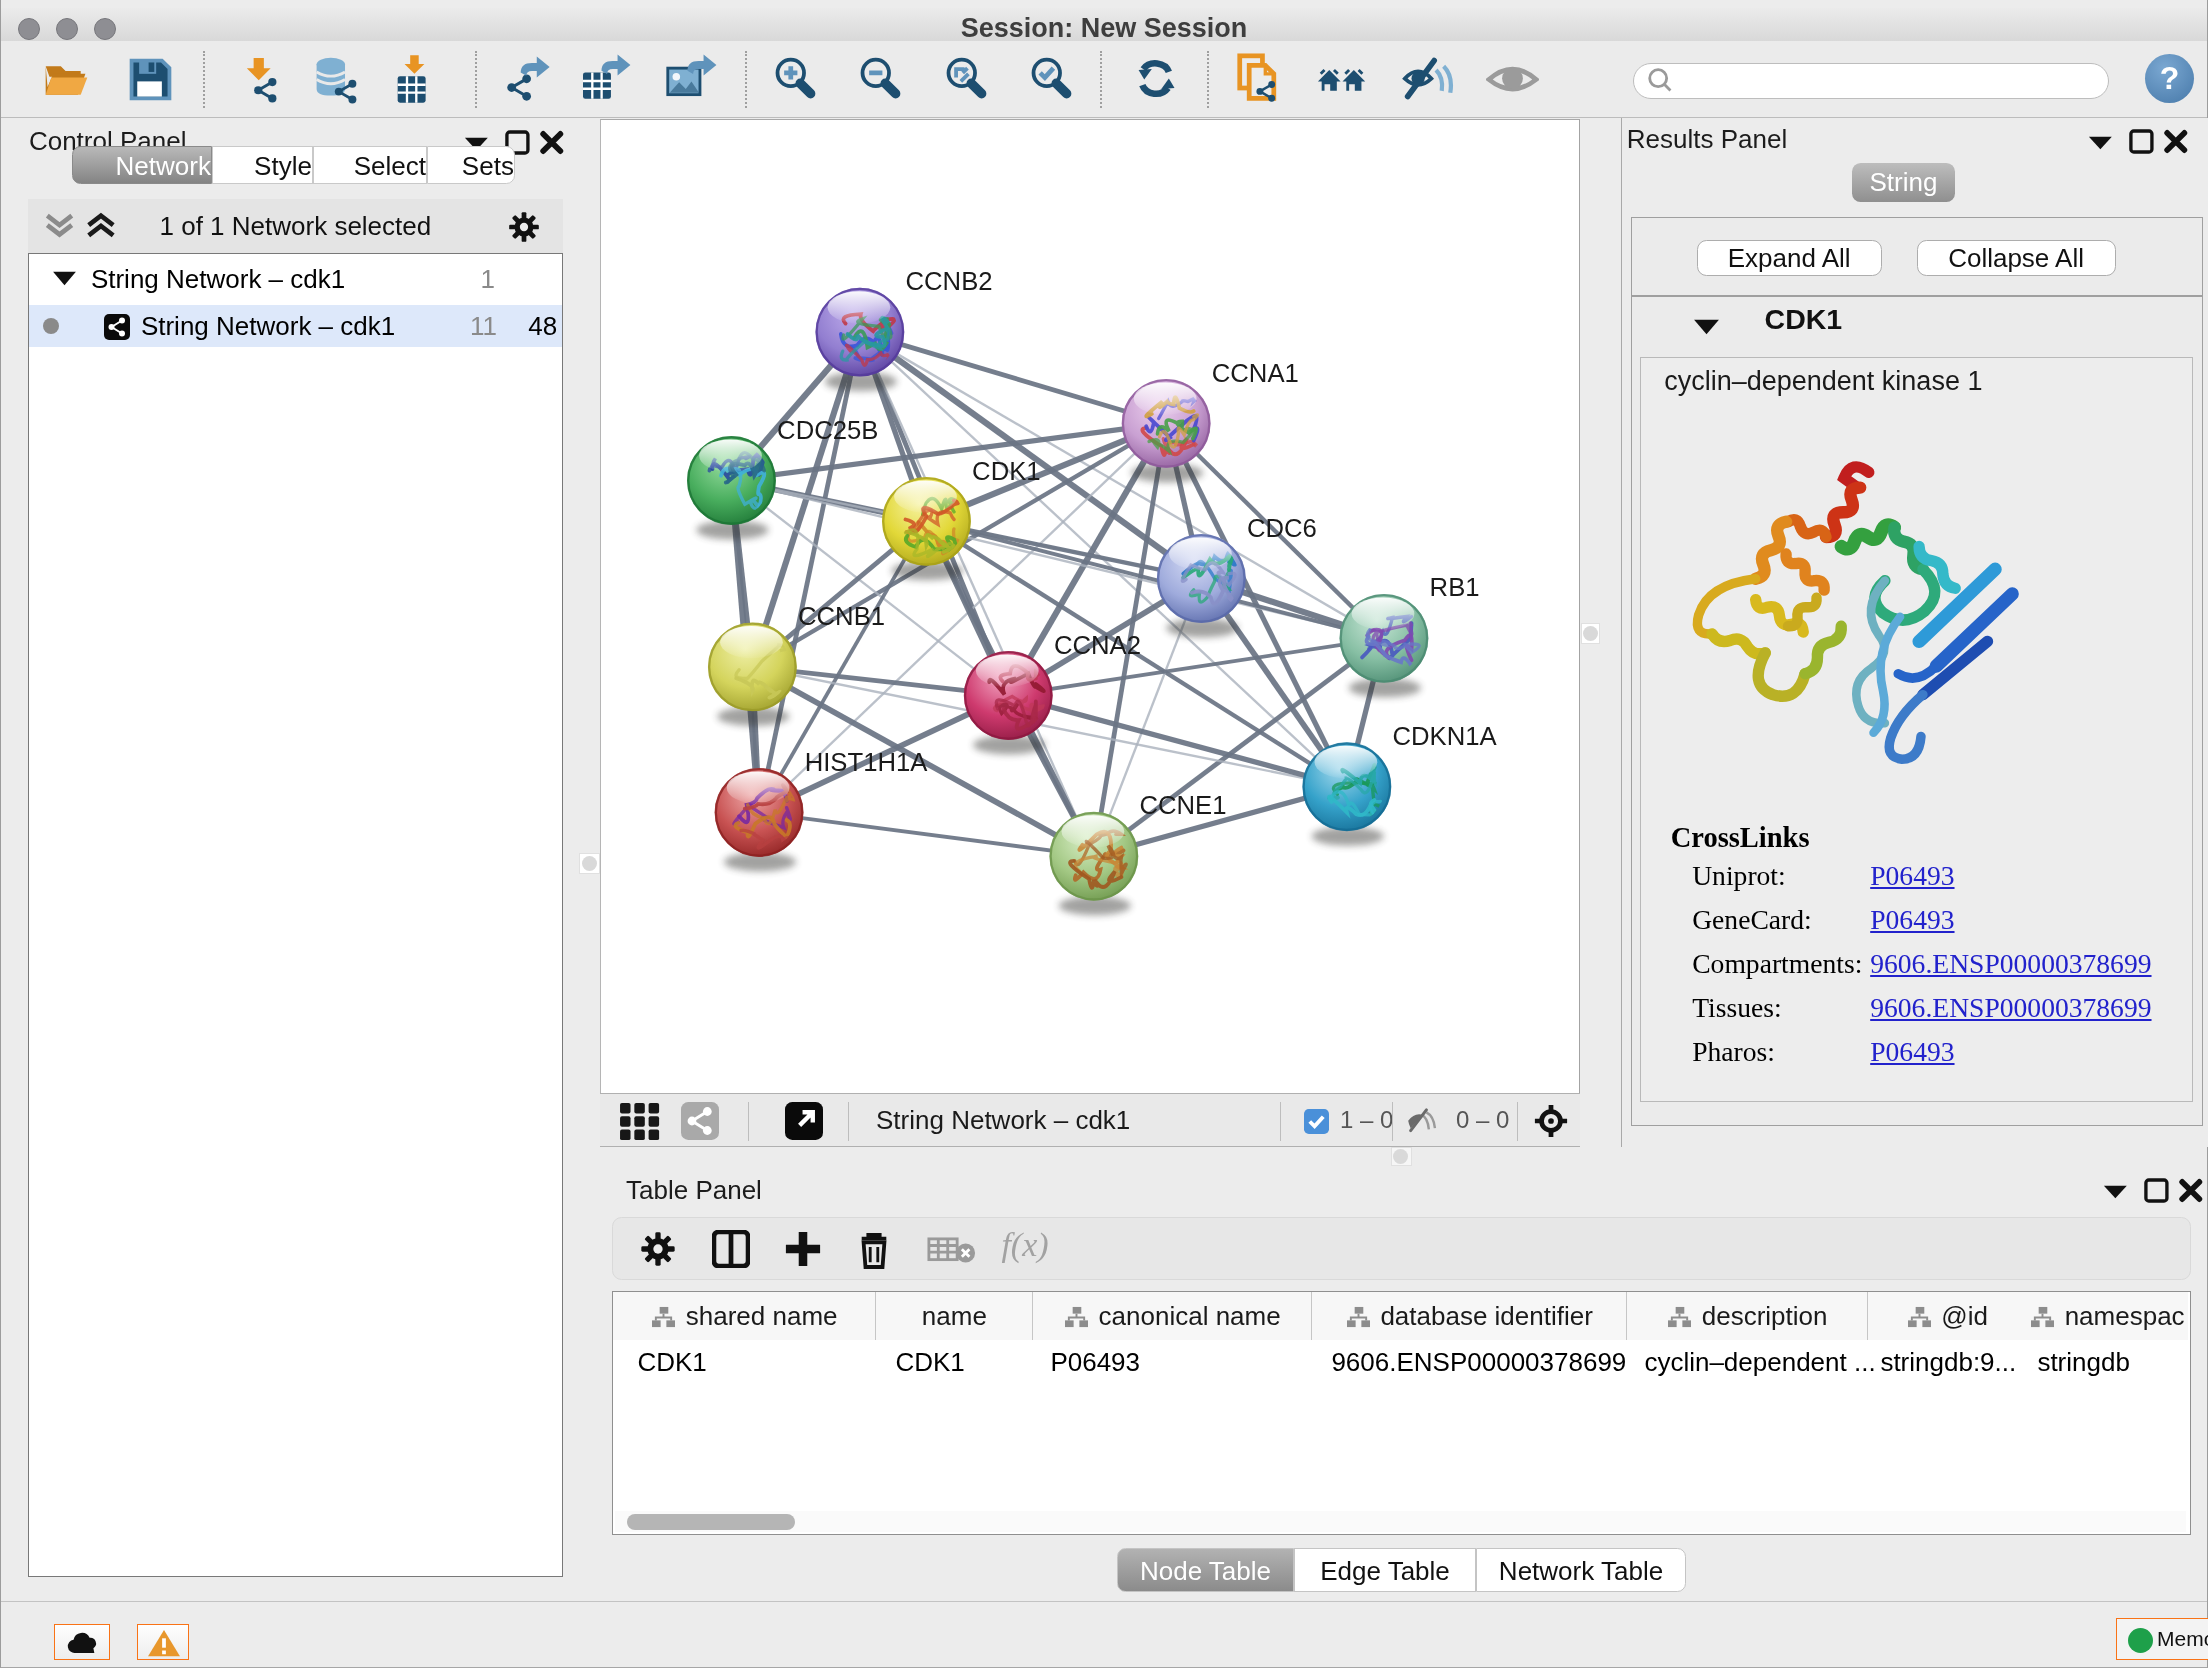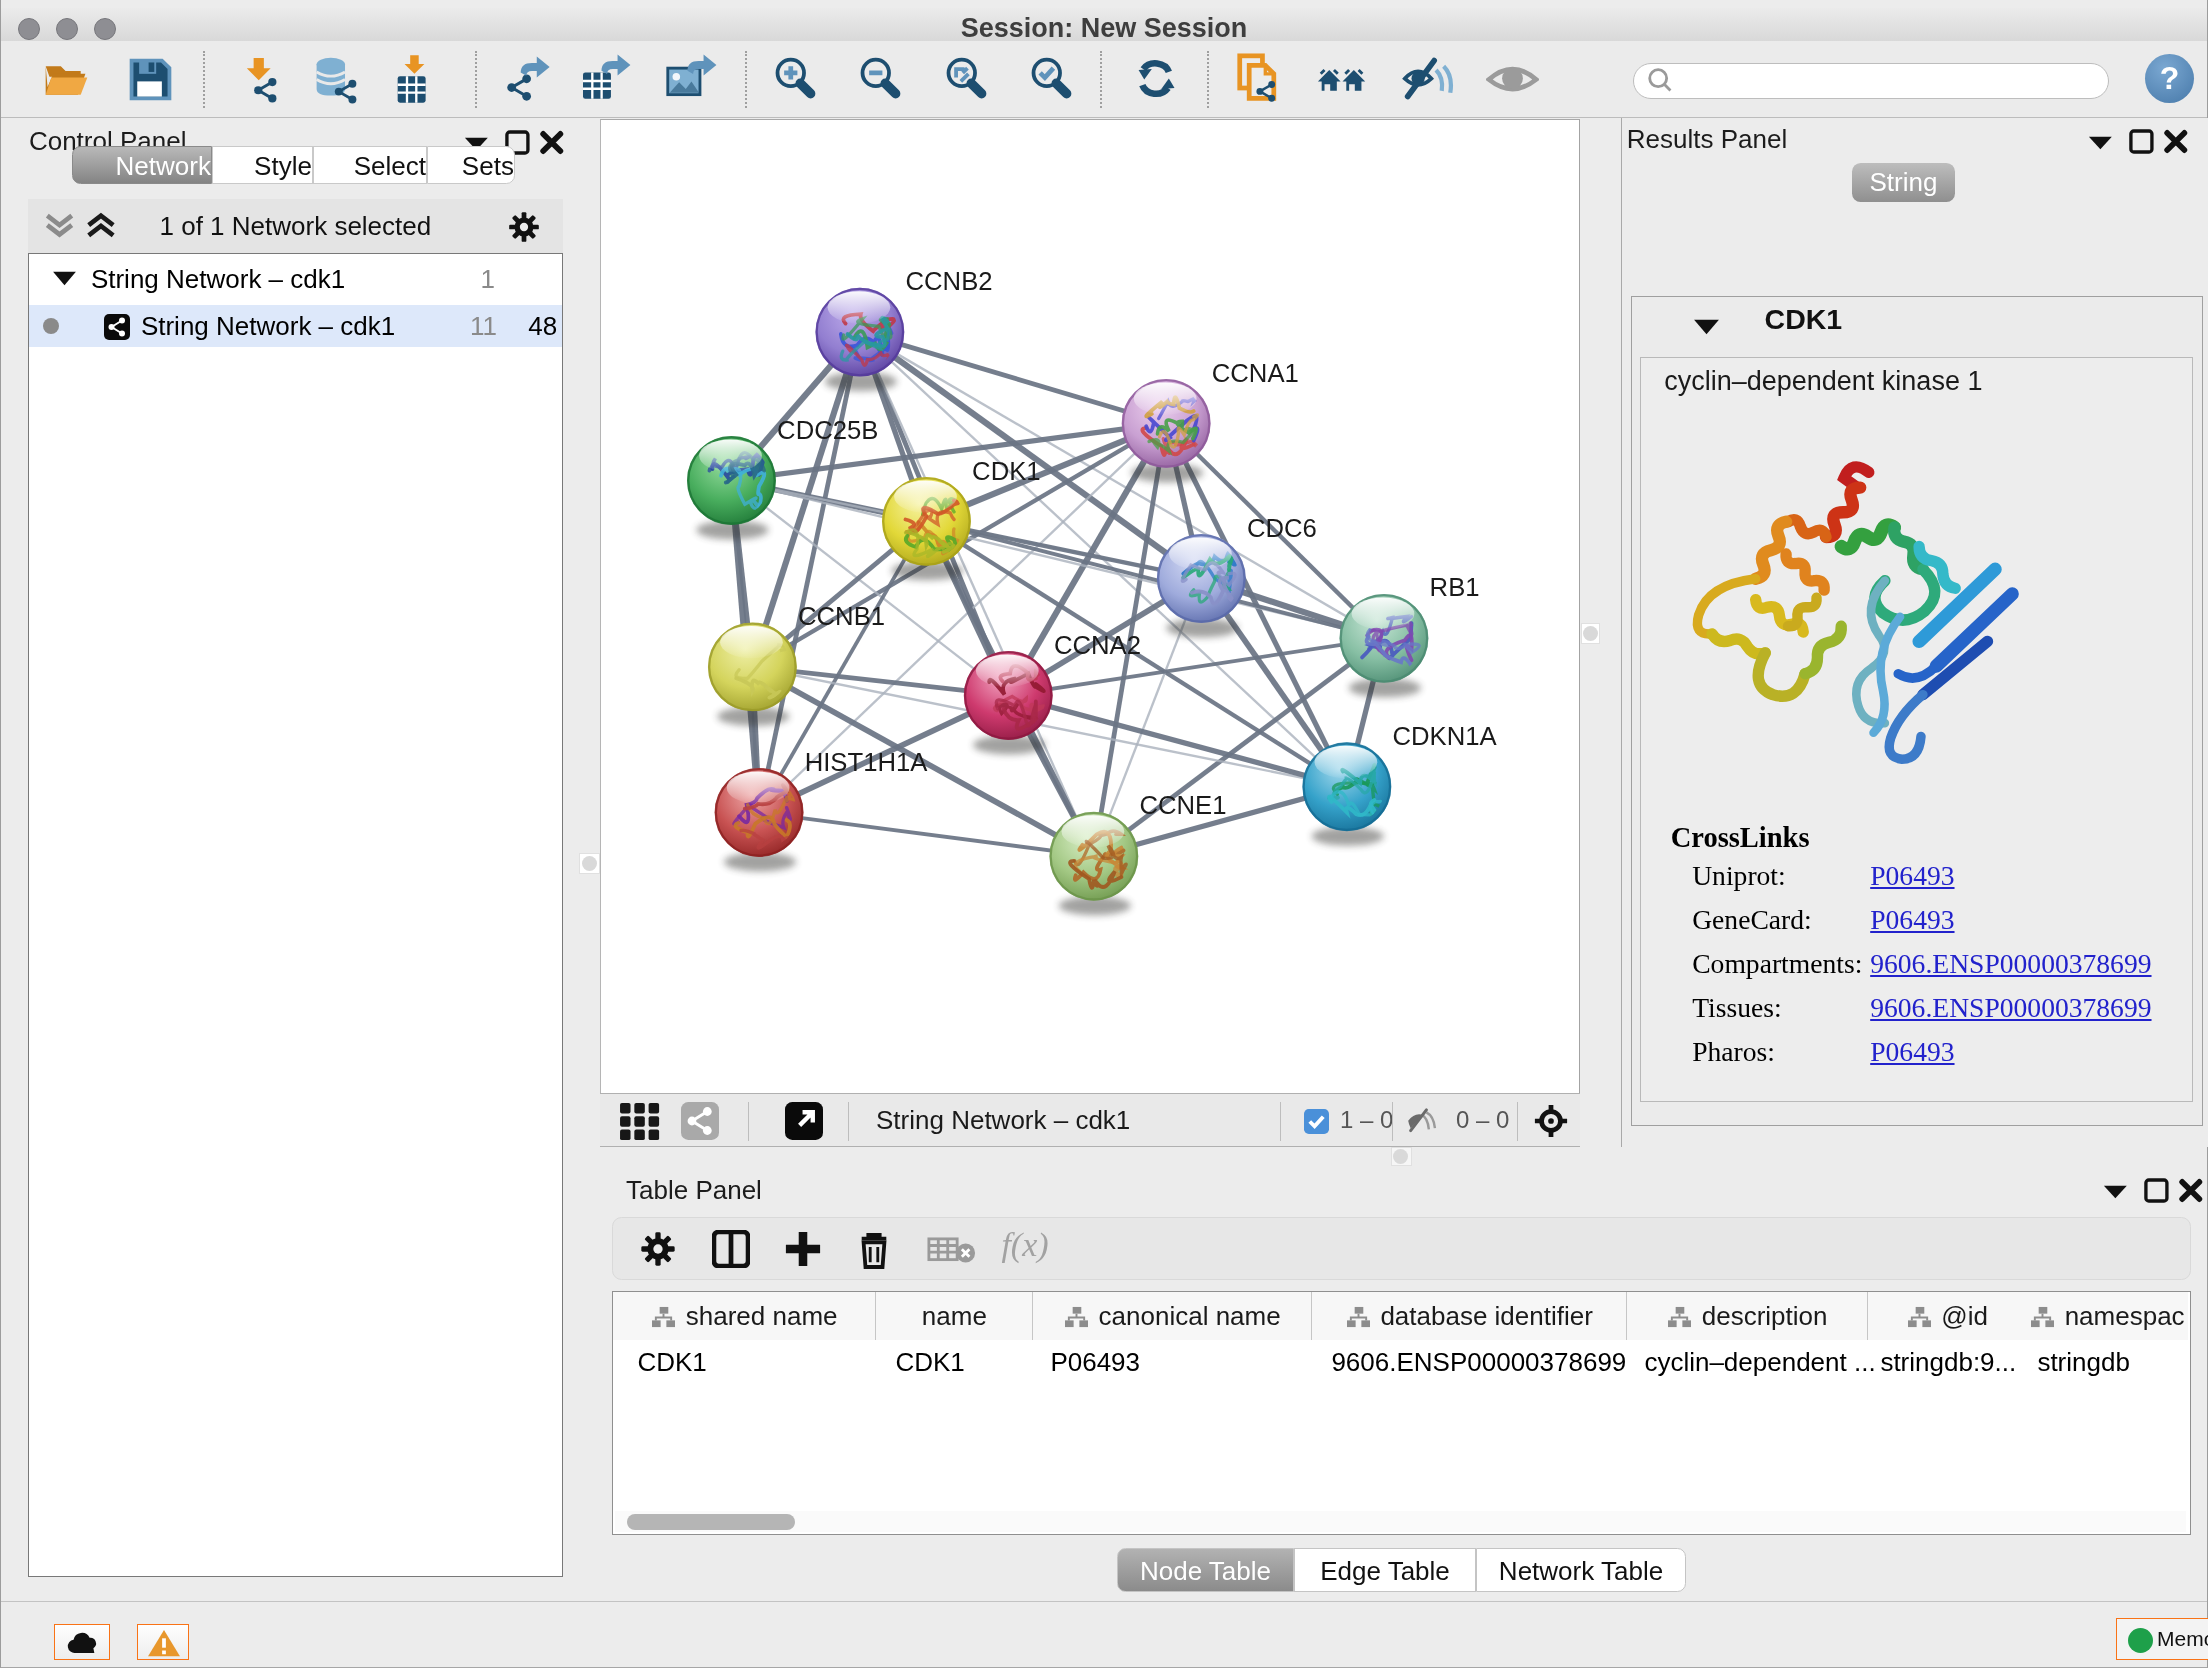--- a/index.html
+++ b/index.html
@@ -652,20 +652,24 @@
 <div style="position:absolute;left:1392px;top:1149px;width:15px;height:15px;border-radius:50%;background:#d9d9d9"></div>
 
 <div id="results">
   <div class="phead" style="left:4.8px;top:5.7px">Results Panel</div>
   <svg class="picons" style="left:465px;top:9.5px" width="105" height="27" viewBox="0 0 110 28">
     <path d="M2,9 l24,0 -12,13 z" fill="#111"></path>
     <rect x="46" y="3" width="22" height="22" rx="3" fill="none" stroke="#111" stroke-width="3.5"></rect>
     <path d="M84,5 l18,18 M102,5 l-18,18" stroke="#111" stroke-width="6" stroke-linecap="round"></path>
   </svg>
   <div style="position:absolute;left:230px;top:45px;width:103px;height:39px;background:linear-gradient(#bdbdbd,#8f8f8f);border-radius:8.6px;color:#fff;font-size:26px;text-align:center;line-height:39px">String</div>
+  <div class="rbox" style="top:99px;height:79px">
+    <div class="btn" style="left:65px;top:22px;width:185px;height:36px;line-height:34px">Expand All</div>
+    <div class="btn" style="left:285px;top:22px;width:199px;height:36px;line-height:34px">Collapse All</div>
+  </div>
   <div class="rbox" style="top:178px;height:830px">
     <svg style="position:absolute;left:61px;top:19px" width="27" height="21" viewBox="0 0 28 22">
           <path d="M1,4 h26 l-13,15 z" fill="#111"></path>
         </svg>
     <div style="position:absolute;left:133px;top:5.7px;font-size:28.5px;font-weight:bold;color:#111">CDK1</div>
     <div style="position:absolute;left:8.6px;top:60px;width:553px;height:745px;background:#ededed;border:1px solid #b9b9b9">
       <div style="position:absolute;left:23px;top:7.6px;font-size:27px;color:#1a1a1a">cyclin–dependent kinase 1</div>
       <svg width="380" height="314" viewBox="0 0 400 330" style="position:absolute;left:33px;top:97px">
 <g opacity="0.97">
 <path d="M 205,18 q -18,-14 -26,6 l 14,10" fill="none" stroke="#c01818" stroke-width="12" stroke-linecap="round"></path>

